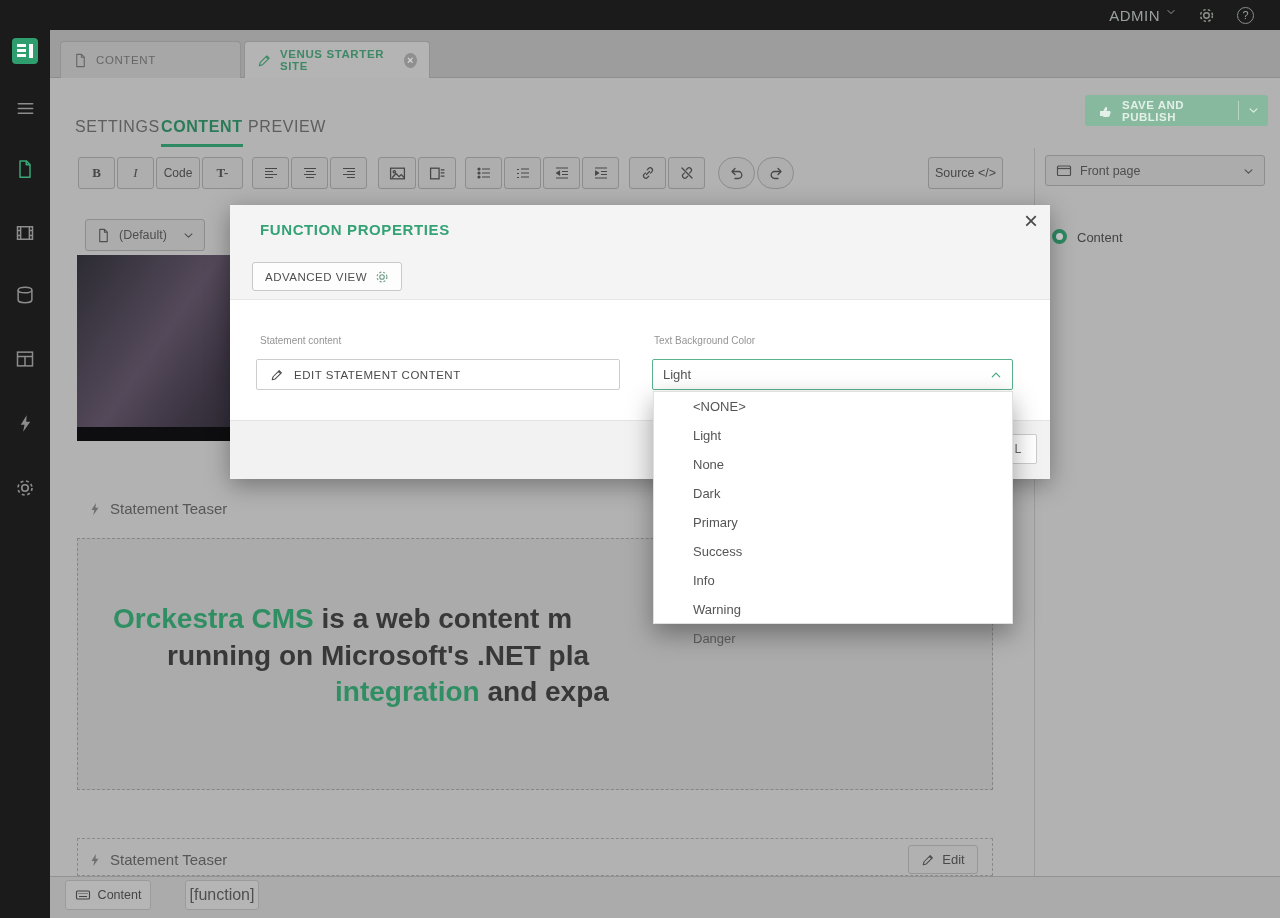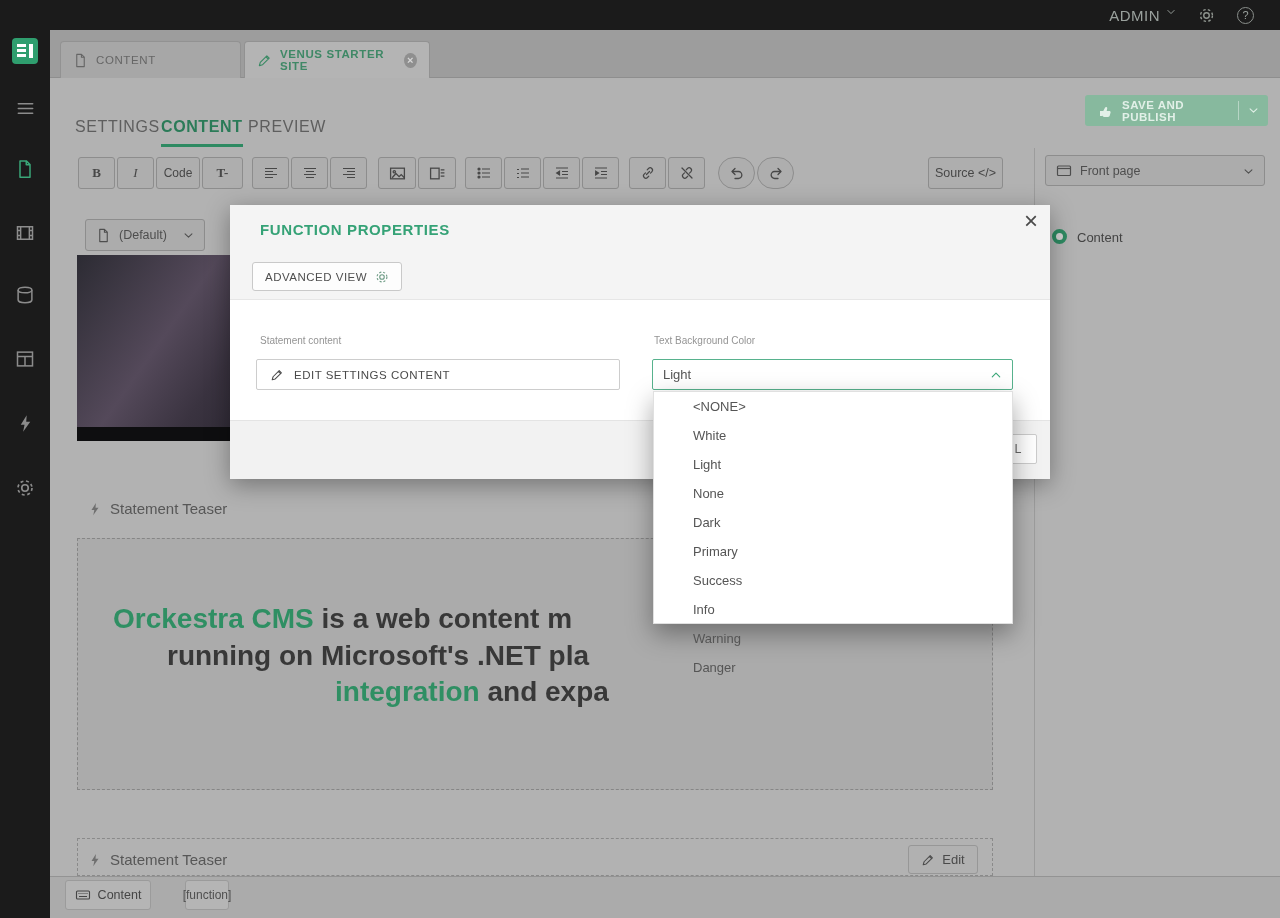--- a/index.html
+++ b/index.html
@@ -414,60 +414,59 @@
     <span>Edit</span>
   </div>
 
   <div class="abs" id="bottombar">
     <div class="chip" style="left:15px;width:86px">
       <svg class="ic" width="16" height="16" viewBox="0 0 16 16">
           <use href="#i-kb"></use>
         </svg>
       <span>Content</span>
     </div>
-    <div class="chip" style="left:135px;width:44px;font-size:12px;color:#4f4f4f">
+    <div class="chip" style="left:135px;width:74px;font-size:16px;color:#4f4f4f">
       <span>[function]</span>
     </div>
   </div>
 
   <div class="abs" id="modal">
     <div id="modal-head"></div>
     <div id="modal-title">FUNCTION PROPERTIES</div>
     <div id="modal-close">×</div>
     <div id="advbtn">
       <span>ADVANCED VIEW</span>
       <svg class="ic" width="14" height="14" viewBox="0 0 16 16">
           <use href="#i-gear"></use>
         </svg>
     </div>
 
     <div class="flabel" style="left:30px">Statement content</div>
     <div id="editstmt">
       <svg class="ic" width="14" height="14" viewBox="0 0 16 16">
           <use href="#i-pencil"></use>
         </svg>
-      <span>EDIT SETTINGS CONTENT</span>
+      <span>EDIT STATEMENT CONTENT</span>
     </div>
 
     <div class="flabel" style="left:424px">Text Background Color</div>
     <div id="bgselect">
       <span>Light</span>
       <svg class="ic" width="12" height="12" viewBox="0 0 16 16">
           <use href="#i-chevu"></use>
         </svg>
     </div>
 
     <div id="modal-foot">
       <div id="cancelbtn">CANCEL</div>
     </div>
   </div>
 
   <div class="abs" id="menu">
     <div class="opt">&lt;NONE&gt;</div>
-    <div class="opt">White</div>
     <div class="opt">Light</div>
     <div class="opt">None</div>
     <div class="opt">Dark</div>
     <div class="opt">Primary</div>
     <div class="opt">Success</div>
     <div class="opt">Info</div>
     <div class="opt">Warning</div>
     <div class="opt">Danger</div>
   </div>
 

